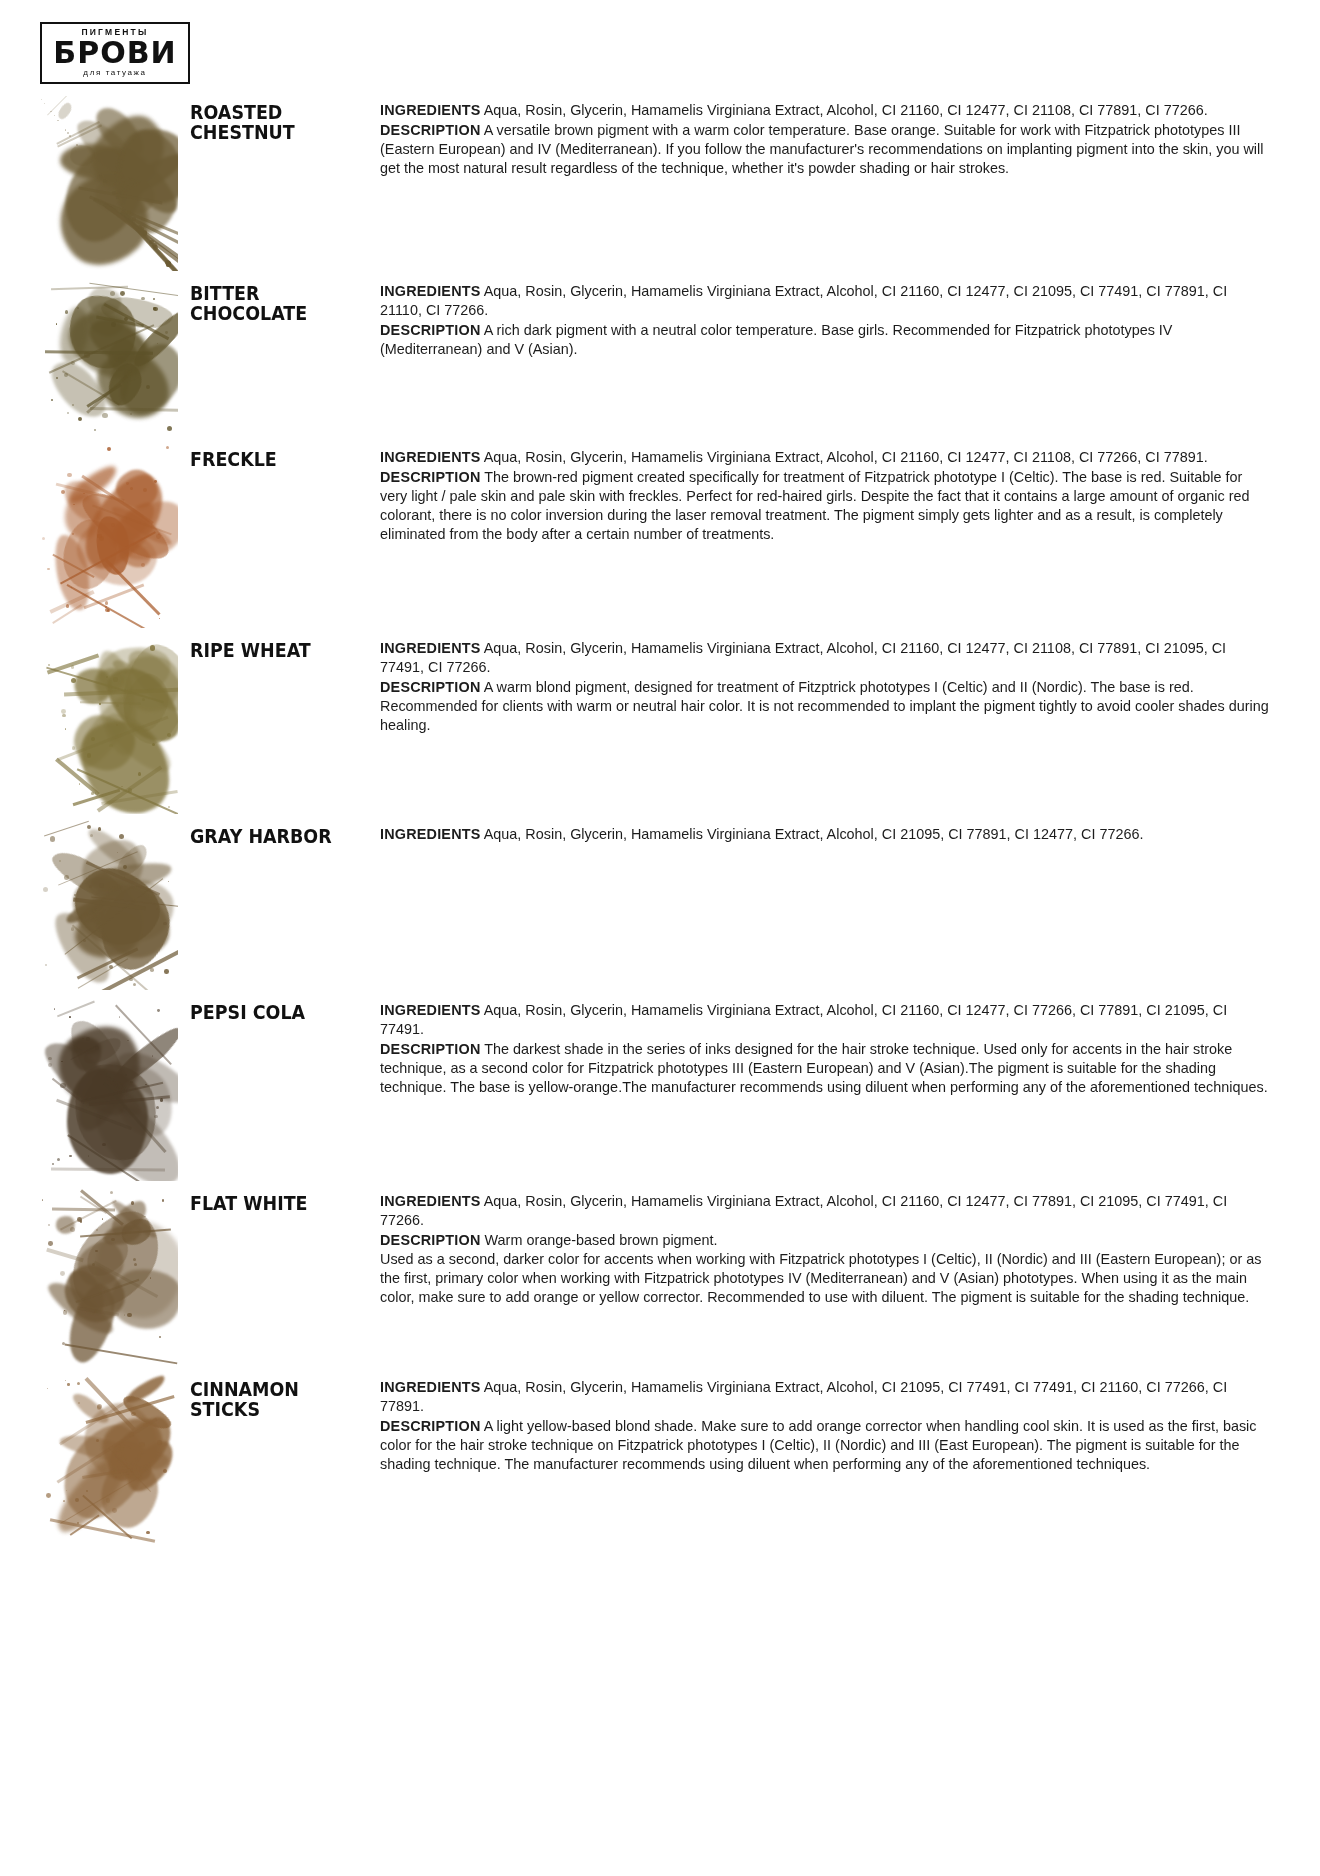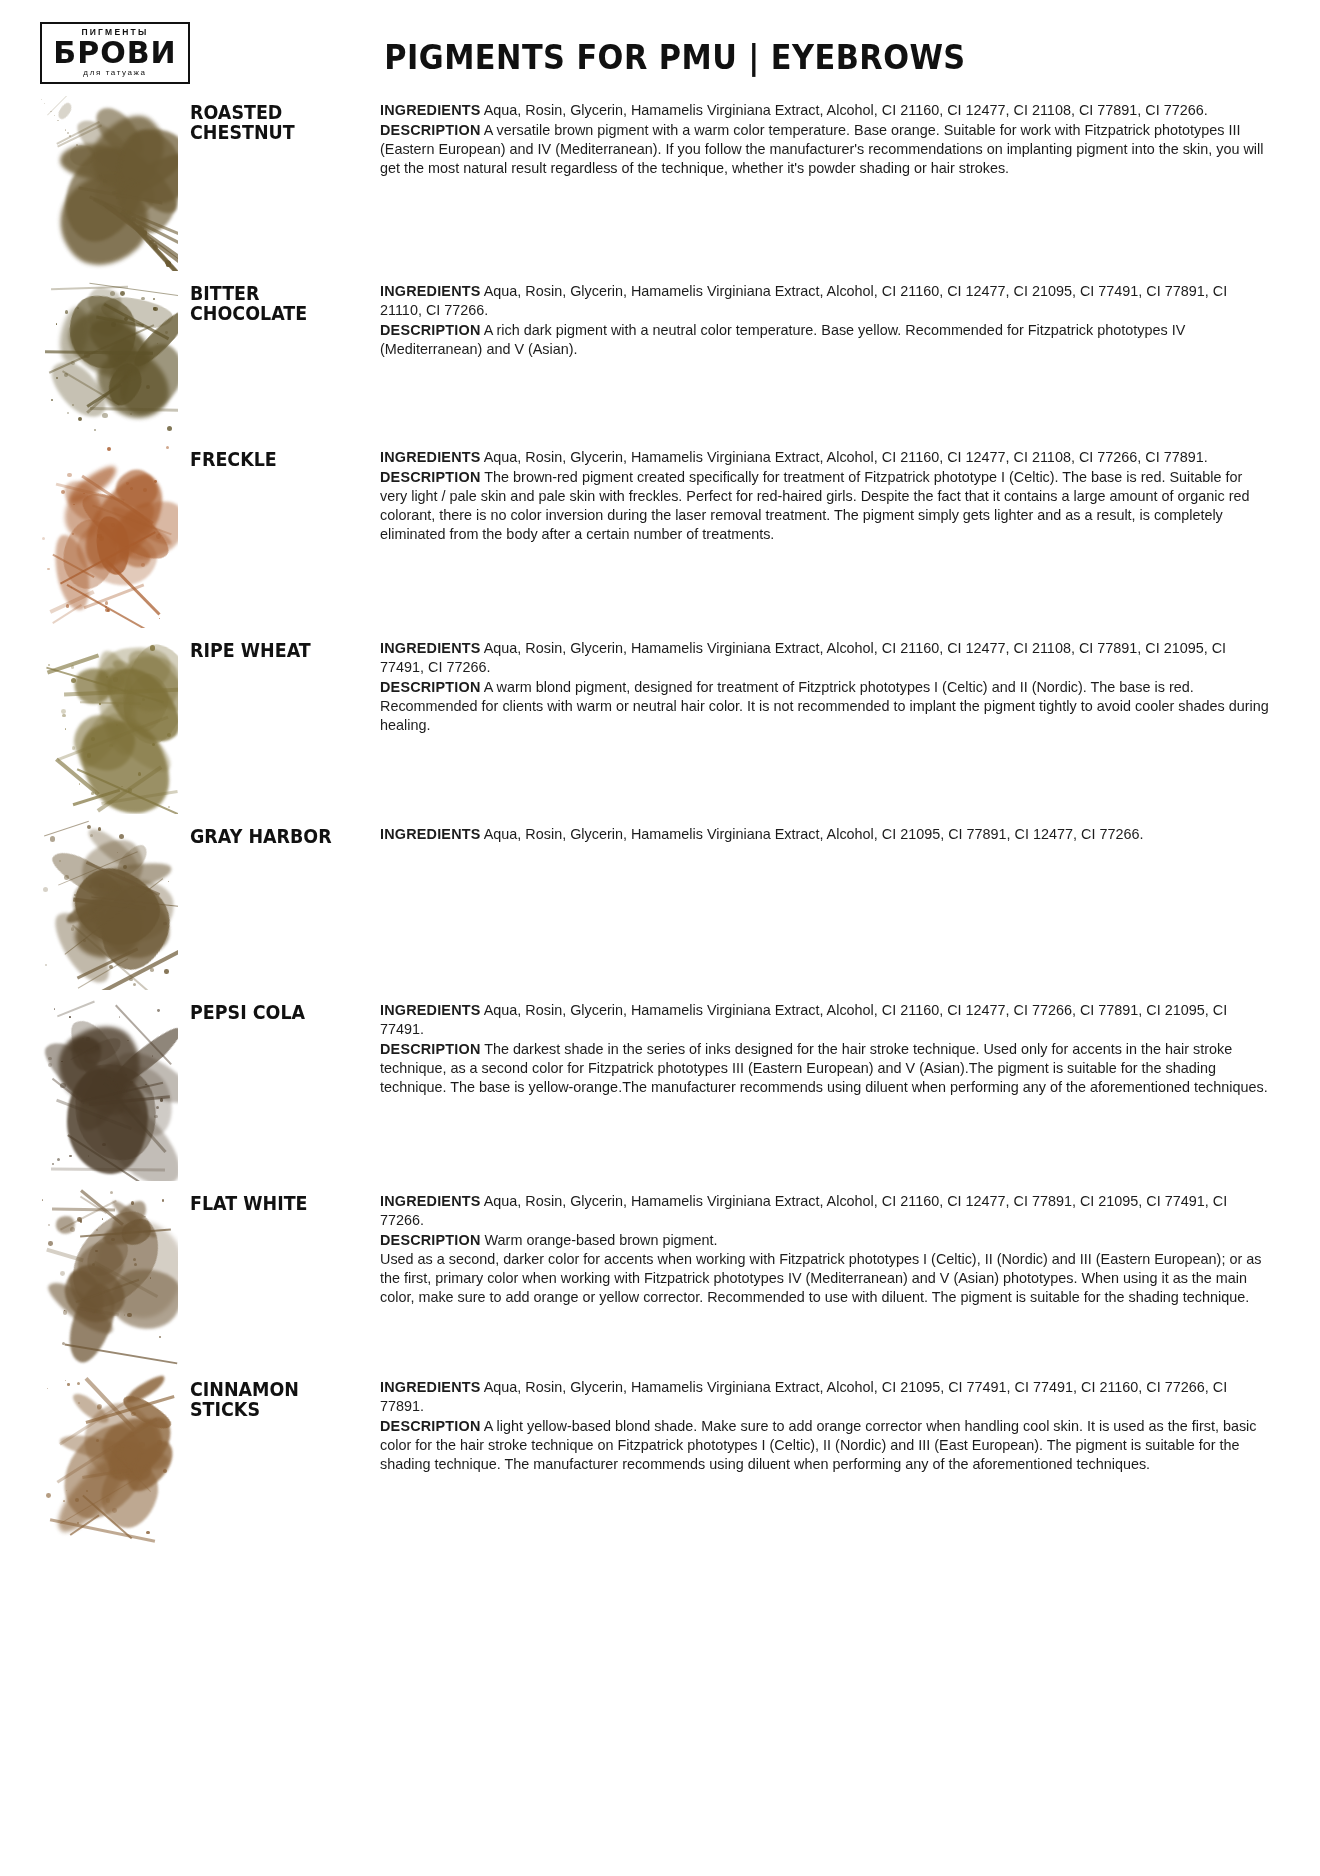--- a/index.html
+++ b/index.html
@@ -141,23 +141,20 @@
 </head>
 <body>
 
 <div class="page">
 
   <div class="header">
     <div class="logo-box">
       <div class="logo-top">ПИГМЕНТЫ</div>
       <div class="logo-main">БРОВИ</div>
       <div class="logo-bottom">для татуажа</div>
-    </div>
-    <div class="title-wrap">
-      <div class="main-title">PIGMENTS FOR PMU |  EYEBROWS</div>
     </div>
   </div>
 
   <div class="rows">
       <div class="row">
         <div class="swatch-cell">
           <div class="swatch" style="height: 175px;">
             <div class="stroke" style="width: 18px; height: 10px; left: 18px; top: 10px; background: rgb(107, 90, 51); opacity: 0.25; transform: rotate(-60deg); filter: blur(0.5px);"></div>
             <div class="stroke" style="width: 67.6894px; height: 29.2578px; left: 78.6191px; top: 76.2597px; background: rgb(107, 90, 51); opacity: 0.68; transform: rotate(47.2deg); filter: blur(1.64px);"></div>
             <div class="stroke" style="width: 86.1988px; height: 91.333px; left: 23.149px; top: 79.028px; background: rgb(107, 90, 51); opacity: 0.83; transform: rotate(47.3deg); filter: blur(2.06px);"></div>
@@ -271,21 +268,21 @@
             <div class="speck" style="width: 5.34986px; height: 5.34986px; left: 64.4586px; top: 136.373px; background: rgb(93, 81, 40); opacity: 0.41;"></div>
             <div class="speck" style="width: 4.93803px; height: 4.93803px; left: 81.9949px; top: 14.7633px; background: rgb(93, 81, 40); opacity: 0.78;"></div>
             <div class="speck" style="width: 2.52687px; height: 2.52687px; left: 115.314px; top: 30.5546px; background: rgb(93, 81, 40); opacity: 0.72;"></div>
           </div>
         </div>
         <div class="name-cell">
           <div class="pigment-name">BITTER CHOCOLATE</div>
         </div>
         <div class="text-cell">
           <p class="para"><span class="lbl">INGREDIENTS</span> <span>Aqua, Rosin, Glycerin, Hamamelis Virginiana Extract, Alcohol, CI 21160, CI 12477, CI 21095, CI 77491, CI 77891, CI 21110, CI 77266.</span></p>
-          <p class="para"><span class="lbl">DESCRIPTION</span> <span style="white-space: pre-line;">A rich dark pigment with a neutral color temperature. Base yellow. Recommended for Fitzpatrick phototypes IV (Mediterranean) and V (Asian).</span></p>
+          <p class="para"><span class="lbl">DESCRIPTION</span> <span style="white-space: pre-line;">A rich dark pigment with a neutral color temperature. Base girls. Recommended for Fitzpatrick phototypes IV (Mediterranean) and V (Asian).</span></p>
         </div>
       </div>
       <div class="row">
         <div class="swatch-cell">
           <div class="swatch" style="height: 185px;">
             <div class="stroke" style="width: 31.5123px; height: 58.8548px; left: 58.9153px; top: 73.4353px; background: rgb(168, 92, 44); opacity: 0.78; transform: rotate(-6.4deg); filter: blur(0.62px);"></div>
             <div class="stroke" style="width: 56.9902px; height: 17.8745px; left: 26.3021px; top: 33.3631px; background: rgb(168, 92, 44); opacity: 0.69; transform: rotate(-36.2deg); filter: blur(1.91px);"></div>
             <div class="stroke" style="width: 36.2267px; height: 44.9602px; left: 27.2123px; top: 51.9383px; background: rgb(168, 92, 44); opacity: 0.52; transform: rotate(4.3deg); filter: blur(2.05px);"></div>
             <div class="stroke" style="width: 38.0756px; height: 100.182px; left: 69.1859px; top: 33.2639px; background: rgb(168, 92, 44); opacity: 0.53; transform: rotate(-53.6deg); filter: blur(0.54px);"></div>
             <div class="stroke" style="width: 52.1922px; height: 68.5062px; left: 25.6658px; top: 77.1995px; background: rgb(168, 92, 44); opacity: 0.4; transform: rotate(15.2deg); filter: blur(0.7px);"></div>

